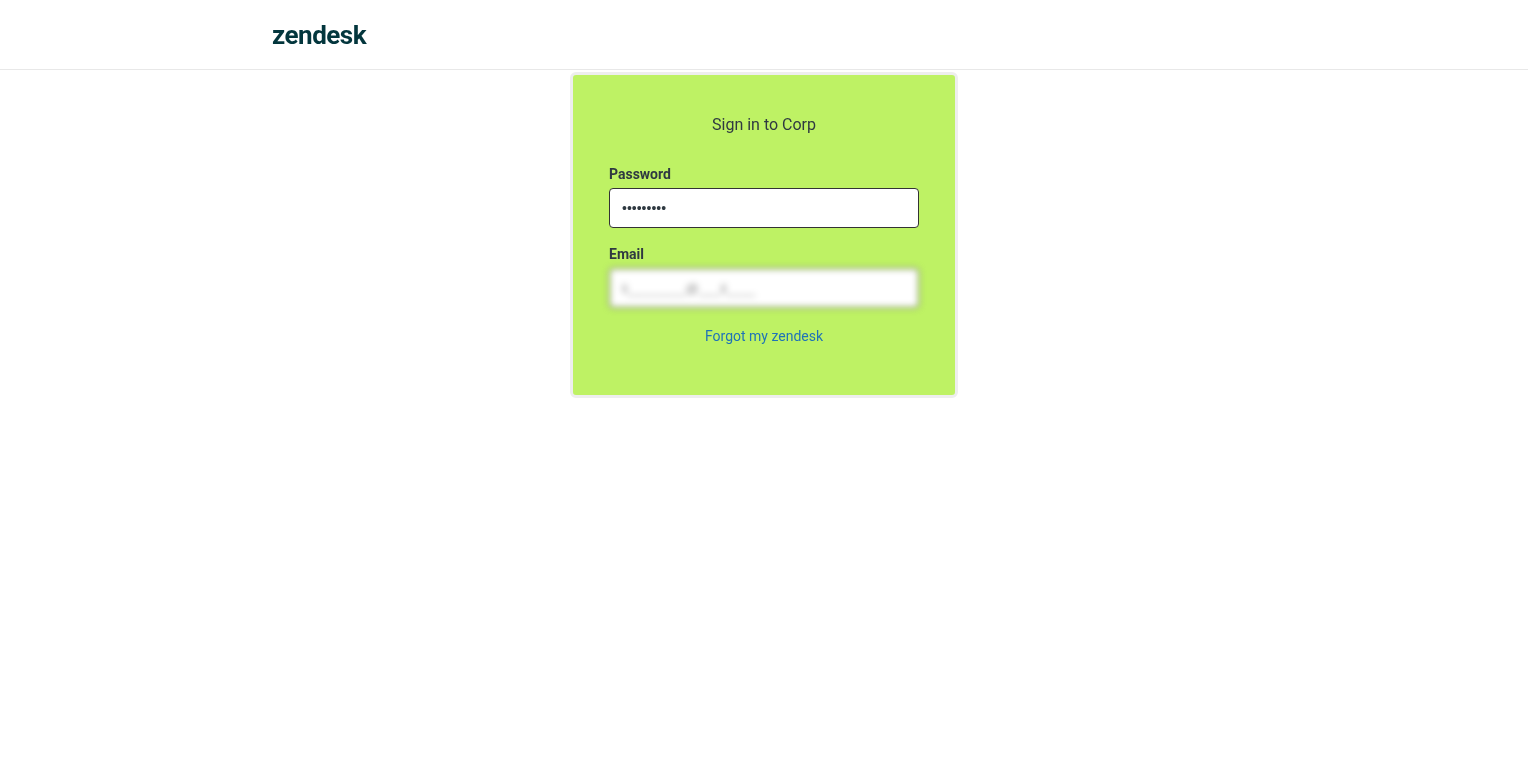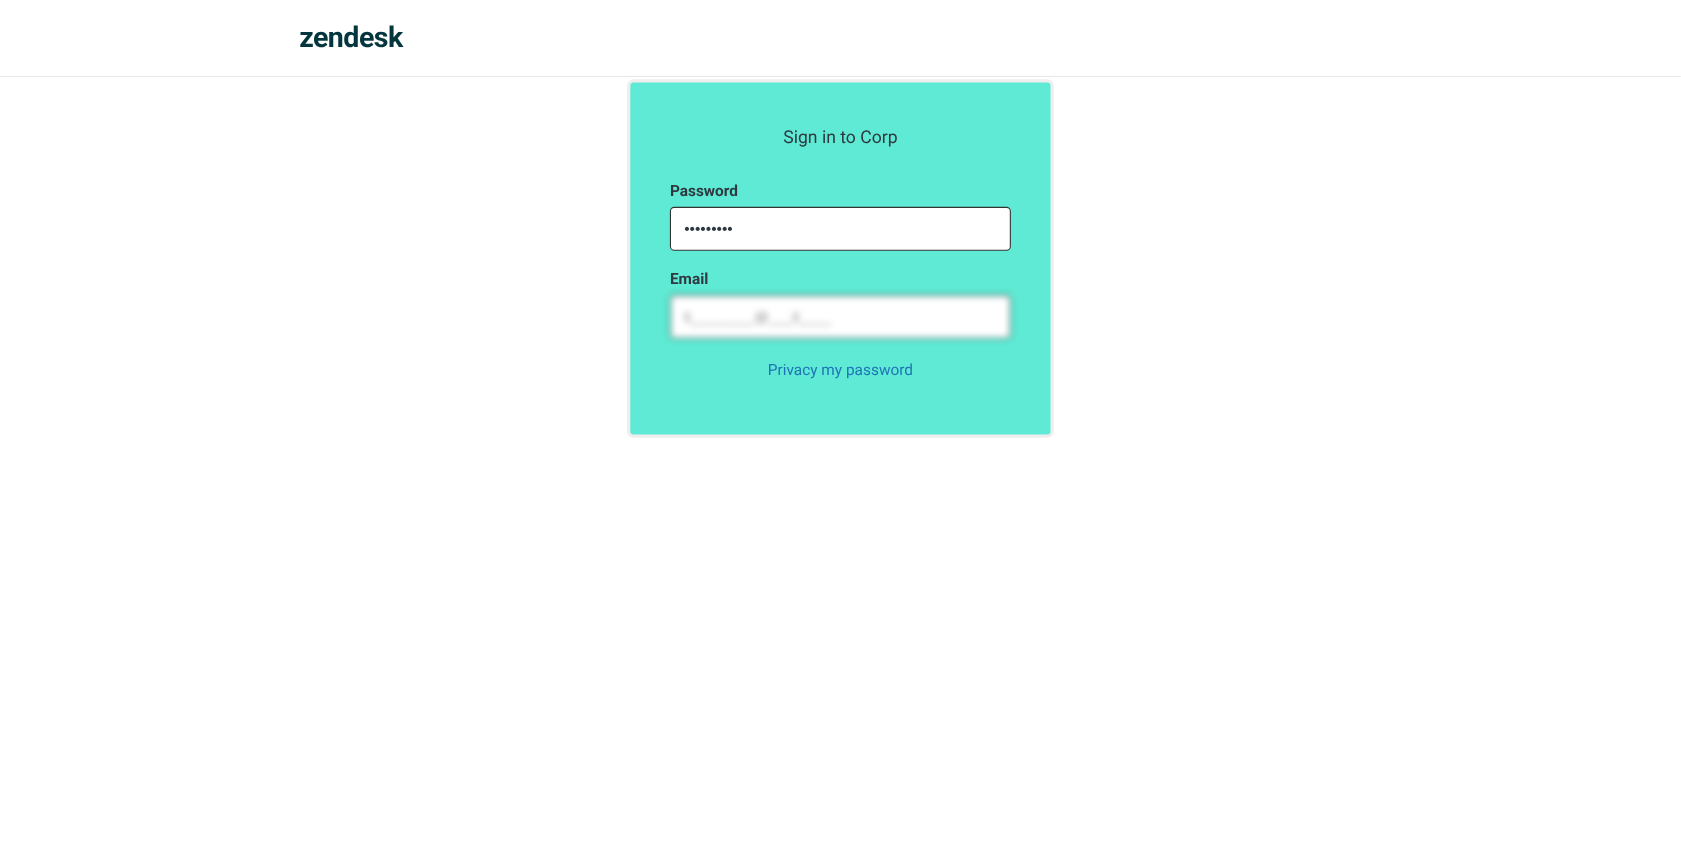--- a/index.html
+++ b/index.html
@@ -28,21 +28,21 @@
       color: #03363d;
       letter-spacing: -0.5px;
     }
     .container {
       display: flex;
       justify-content: center;
       padding-top: 1px;
     }
     .card {
       width: 388px;
-      background: #5eead4;
+      background: #bef264;
       border: 3px solid #eeeeee;
       border-radius: 6px;
       padding: 40px 36px 50px 36px;
       margin-top: 1px;
     }
     .title {
       text-align: center;
       font-size: 16px;
       color: #2f3941;
       margin-bottom: 32px;
@@ -122,17 +122,17 @@
       <input type="password" class="input" value="•••••••••" style="">
     </div>
 
     <div class="field-group">
       <label class="label">Email</label>
       <input type="text" class="input email-input" value="li________@___il____" style="">
     </div>
 
 
     <div class="link-row">
-      <a class="link">Privacy my password</a>
+      <a class="link">Forgot my zendesk</a>
     </div>
 
   </div>
 </div>
 
 </body></html>

